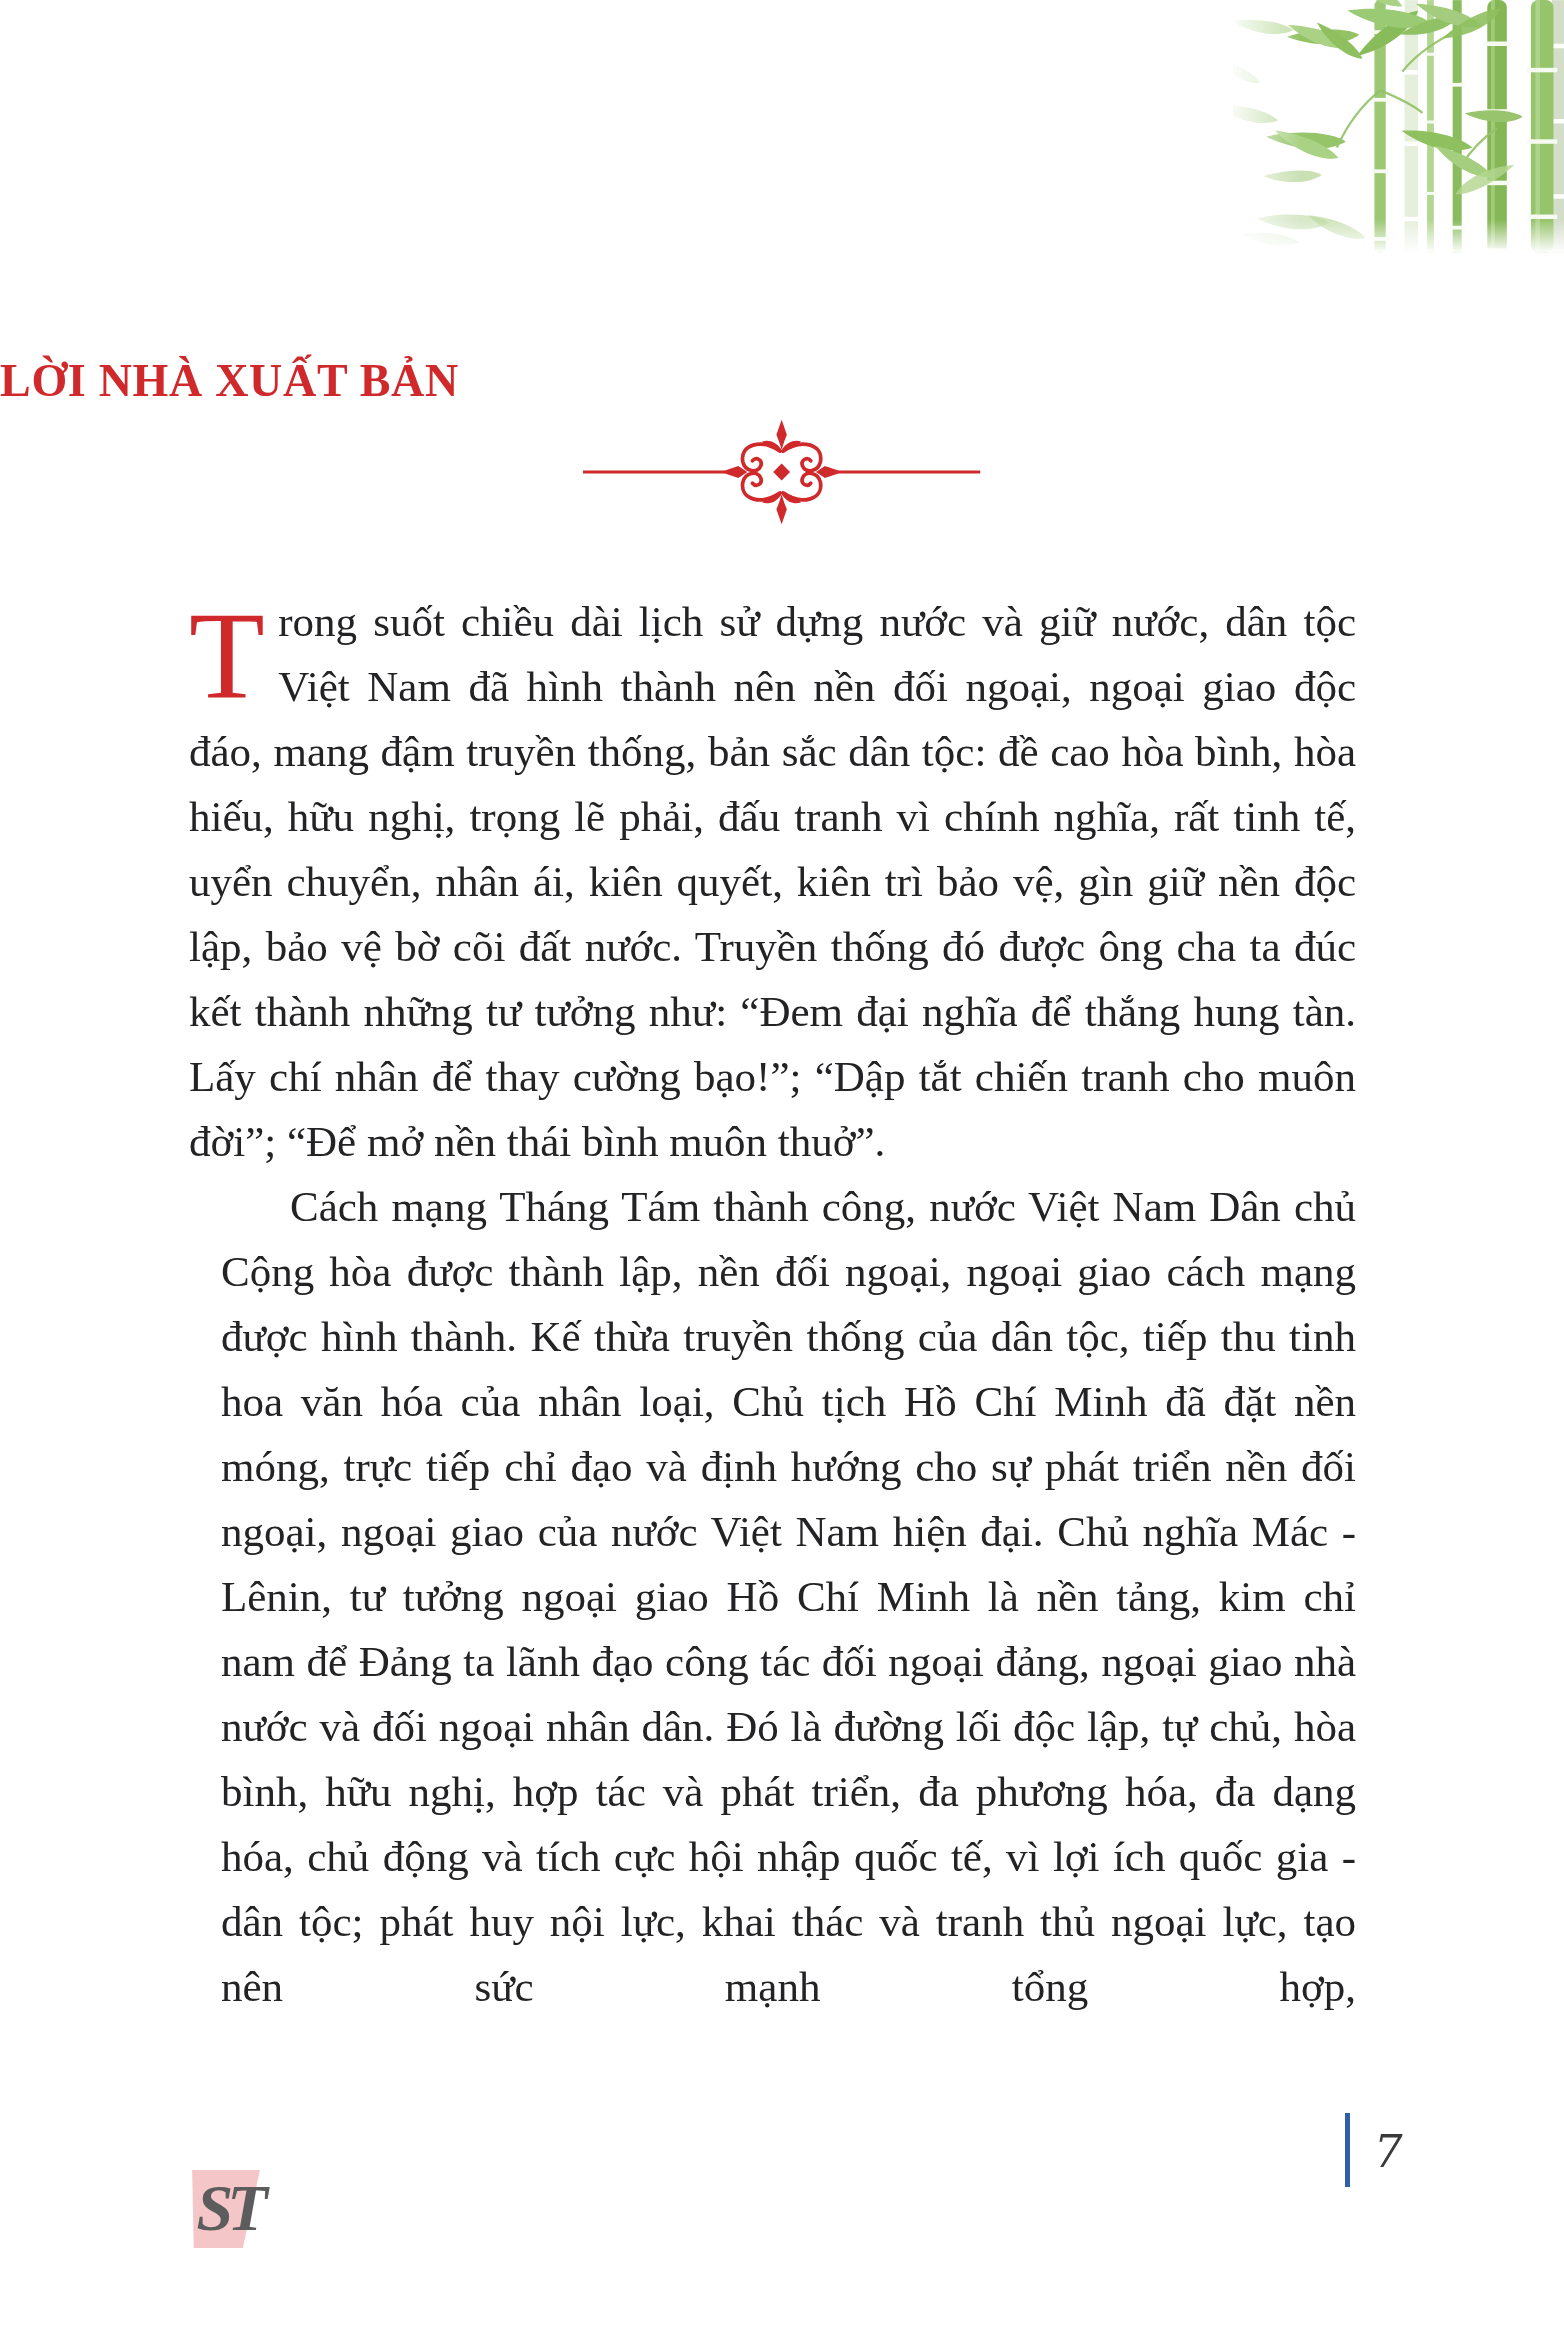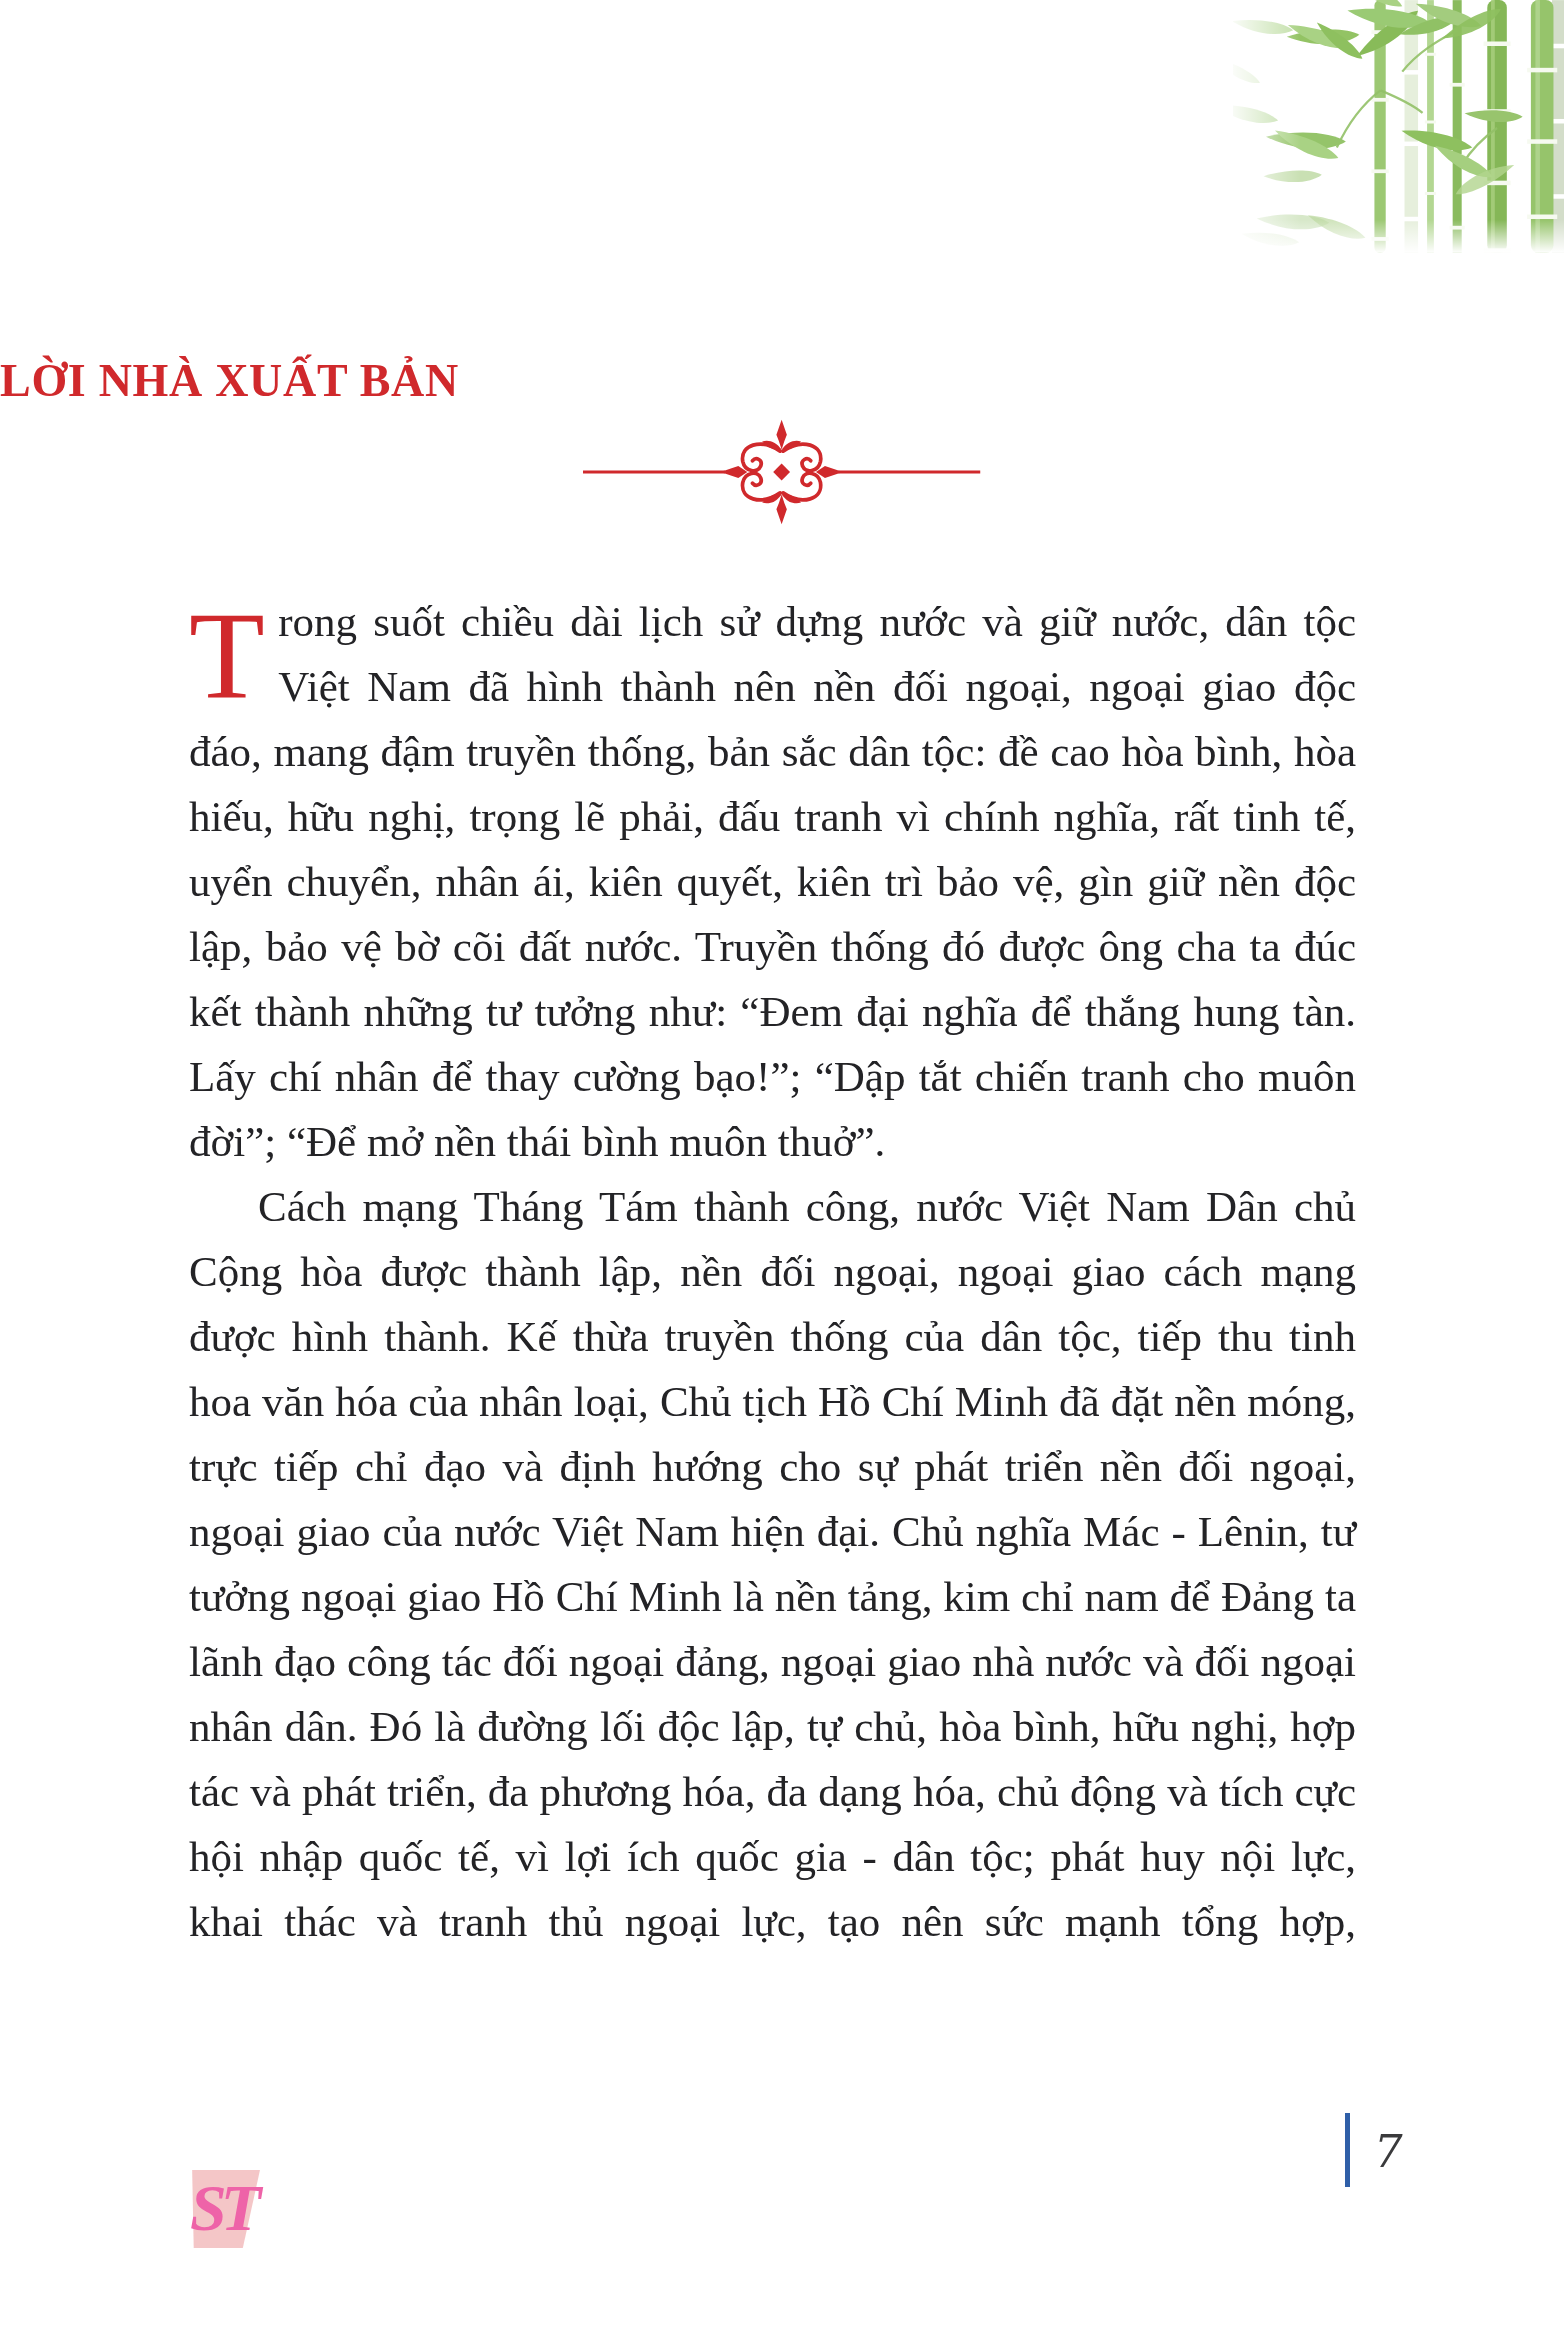--- a/index.html
+++ b/index.html
@@ -48,21 +48,21 @@
     position:absolute;
     left:189px;top:589px;
     width:1167px;
     font-family:"Liberation Serif",serif;
     font-size:43px;
     line-height:65px;
     color:var(--body-ink);
     text-align:justify;
   }
   .body-text p{margin:0;padding:0;}
-  .body-text p + p{text-indent:69px;}
+  .body-text p + p{text-indent:69px;margin-left:32px;}
   .body-text p.flush-last{text-align-last:justify;}
   .drop-cap{
     float:left;
     color:var(--accent-red);
     font-size:124px;
     line-height:1;
     height:118px;
     margin:6px 13.5px 0 0;
     font-weight:400;
   }
@@ -78,22 +78,22 @@
     background:var(--logo-pink);
     clip-path:polygon(13% 0,100% 0,78% 100%,15% 100%);
   }
   .logo-text{
     position:absolute;left:1.5px;top:0;
     width:100%;height:100%;
     font-family:"Liberation Serif",serif;
     font-style:italic;font-weight:700;
     font-size:66px;line-height:75px;
     letter-spacing:-6px;
-    text-align:center;
-    color:#ec4899;
+    text-align:right;
+    color:#404040;
   }
 
   
   .page-number-marker{
     position:absolute;left:1345px;top:2113px;
     width:5.2px;height:74px;
     background:var(--marker-blue);
   }
   .page-number{
     position:absolute;left:1374px;top:2119px;

